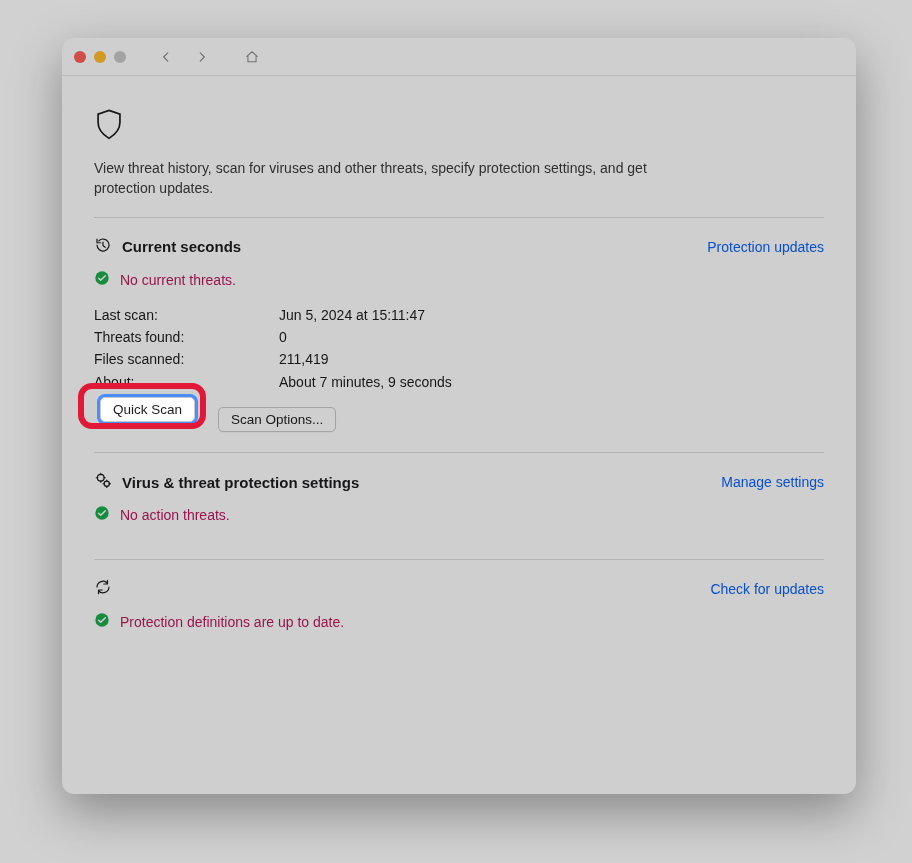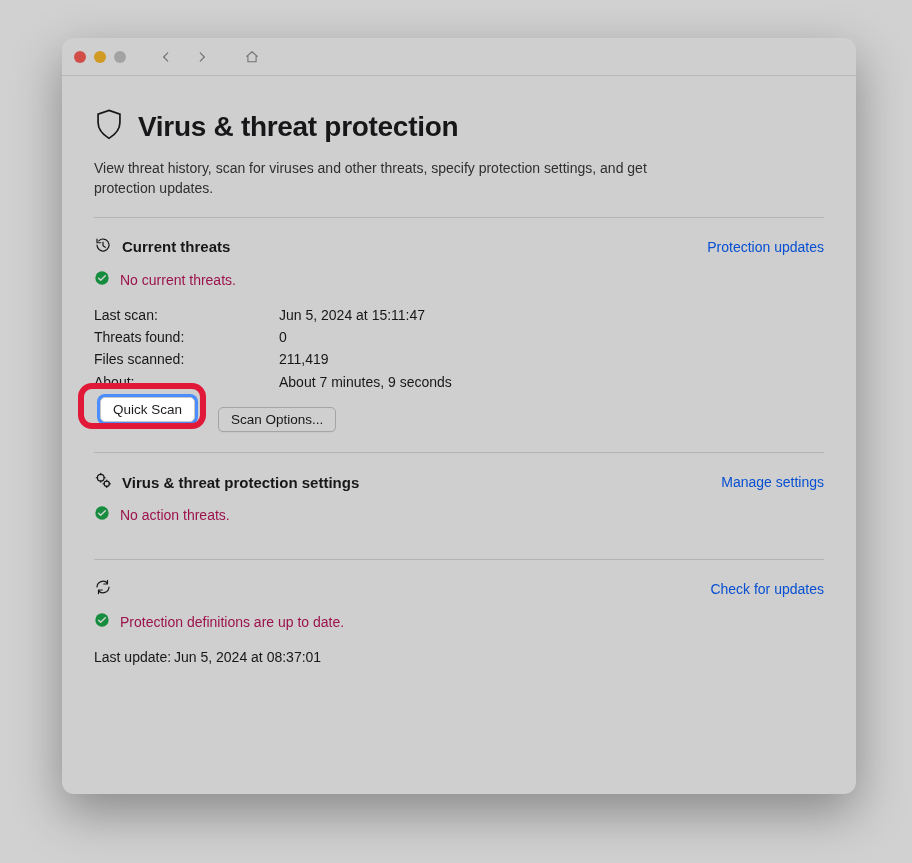--- a/index.html
+++ b/index.html
@@ -137,35 +137,34 @@
     </div>
 
     <div class="content">
 
       <div class="page-head">
         <span>
           <svg viewBox="0 0 24 28">
               <path d="M12 2l9 3v7c0 6-4 10-9 13-5-3-9-7-9-13V5l9-3z"></path>
             </svg>
         </span>
-        <h1 class="page-title">Virus &amp; threat protection</h1>
       </div>
       <p class="page-desc">View threat history, scan for viruses and other threats, specify protection settings, and get protection updates.</p>
 
       <div class="divider"></div>
 
       <div class="section">
         <div class="section-head">
           <div class="section-title-wrap">
             <span>
               <svg viewBox="0 0 24 24">
                   <path d="M4 12a8 8 0 1 0 2.3-5.6M4 4v5h5M12 8v5l3 2" stroke-linecap="round" stroke-linejoin="round"></path>
                 </svg>
             </span>
-            <span class="section-title">Current threats</span>
+            <span class="section-title">Current seconds</span>
           </div>
           <span class="section-link">Protection updates</span>
         </div>
         <div class="status-row">
           <span>
             <svg viewBox="0 0 24 24">
                 <circle cx="12" cy="12" r="10" fill="#1aab4c"></circle>
                 <path d="M7 12.5l3 3 7-7" stroke="#fff" stroke-width="2.2" fill="none" stroke-linecap="round" stroke-linejoin="round"></path>
               </svg>
           </span>
@@ -236,24 +235,20 @@
         </div>
         <div class="status-row">
           <span>
             <svg viewBox="0 0 24 24">
                 <circle cx="12" cy="12" r="10" fill="#1aab4c"></circle>
                 <path d="M7 12.5l3 3 7-7" stroke="#fff" stroke-width="2.2" fill="none" stroke-linecap="round" stroke-linejoin="round"></path>
               </svg>
           </span>
           <span class="status-text">Protection definitions are up to date.</span>
         </div>
-        <div class="kv2">
-            <span class="k">Last update:</span>
-            <span>Jun 5, 2024 at 08:37:01</span>
-          </div>
       </div>
 
     </div>
   </div>
 
   <div class="dim"></div>
 
   <button class="btn primary focus-ring floating-btn" style="left:100px; top:397px;">Quick Scan</button>
 
   <div class="highlight-box" style="left:78px; top:383px; width:128px; height:46px;"></div>

